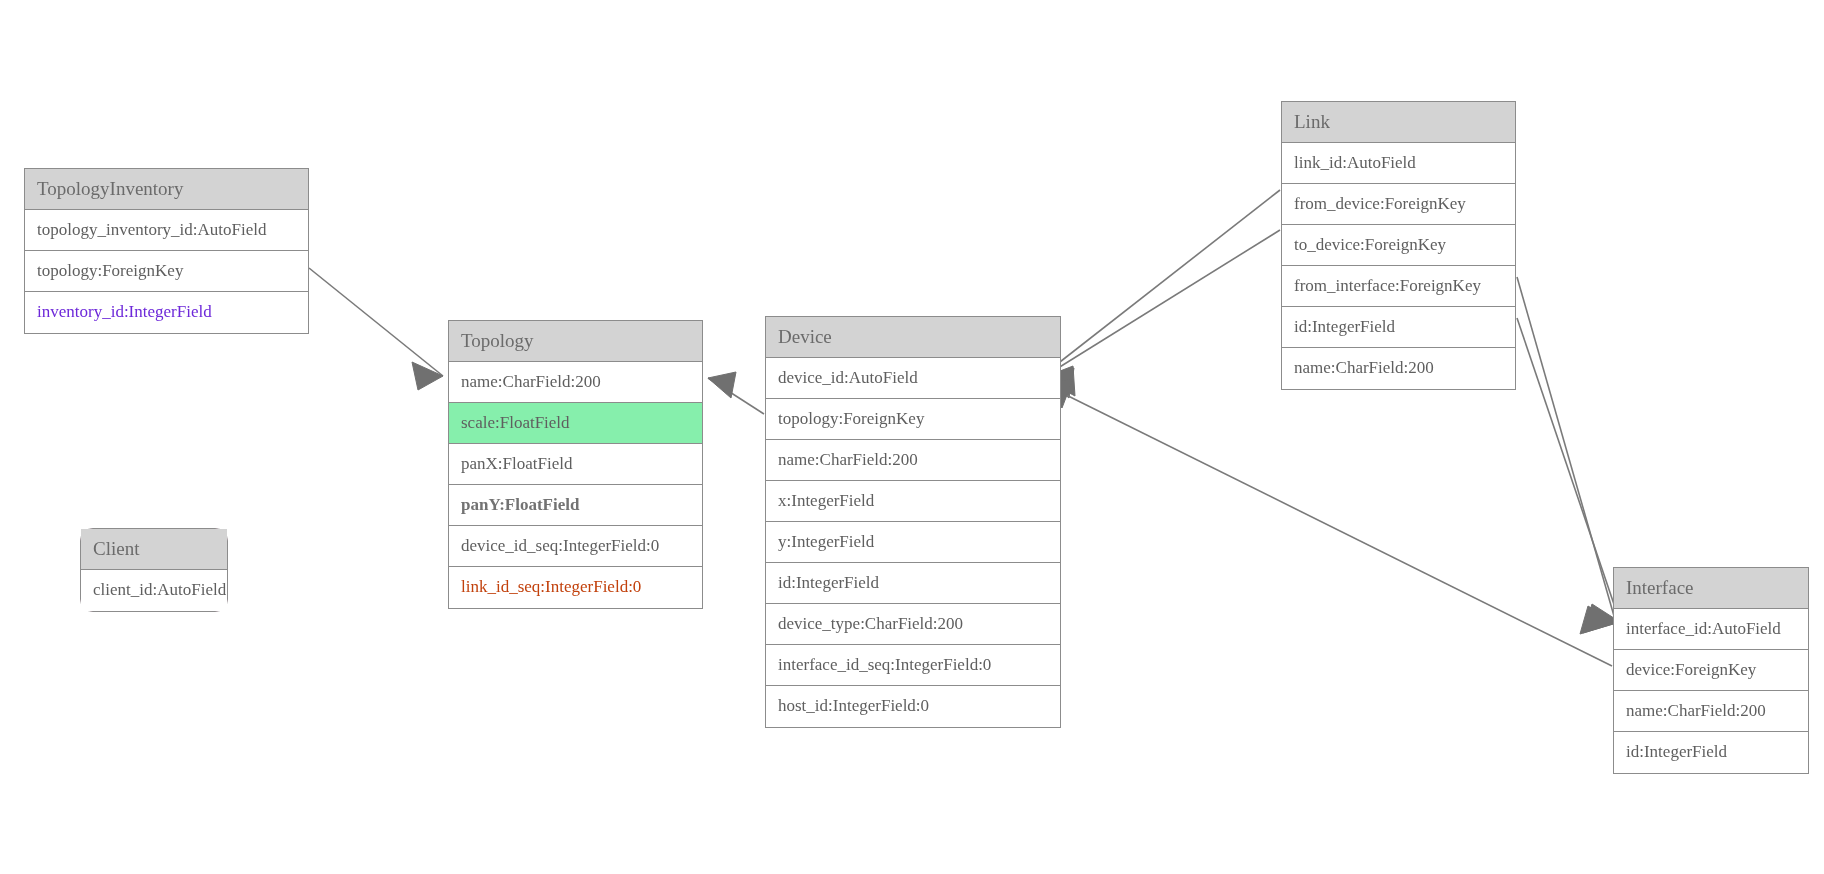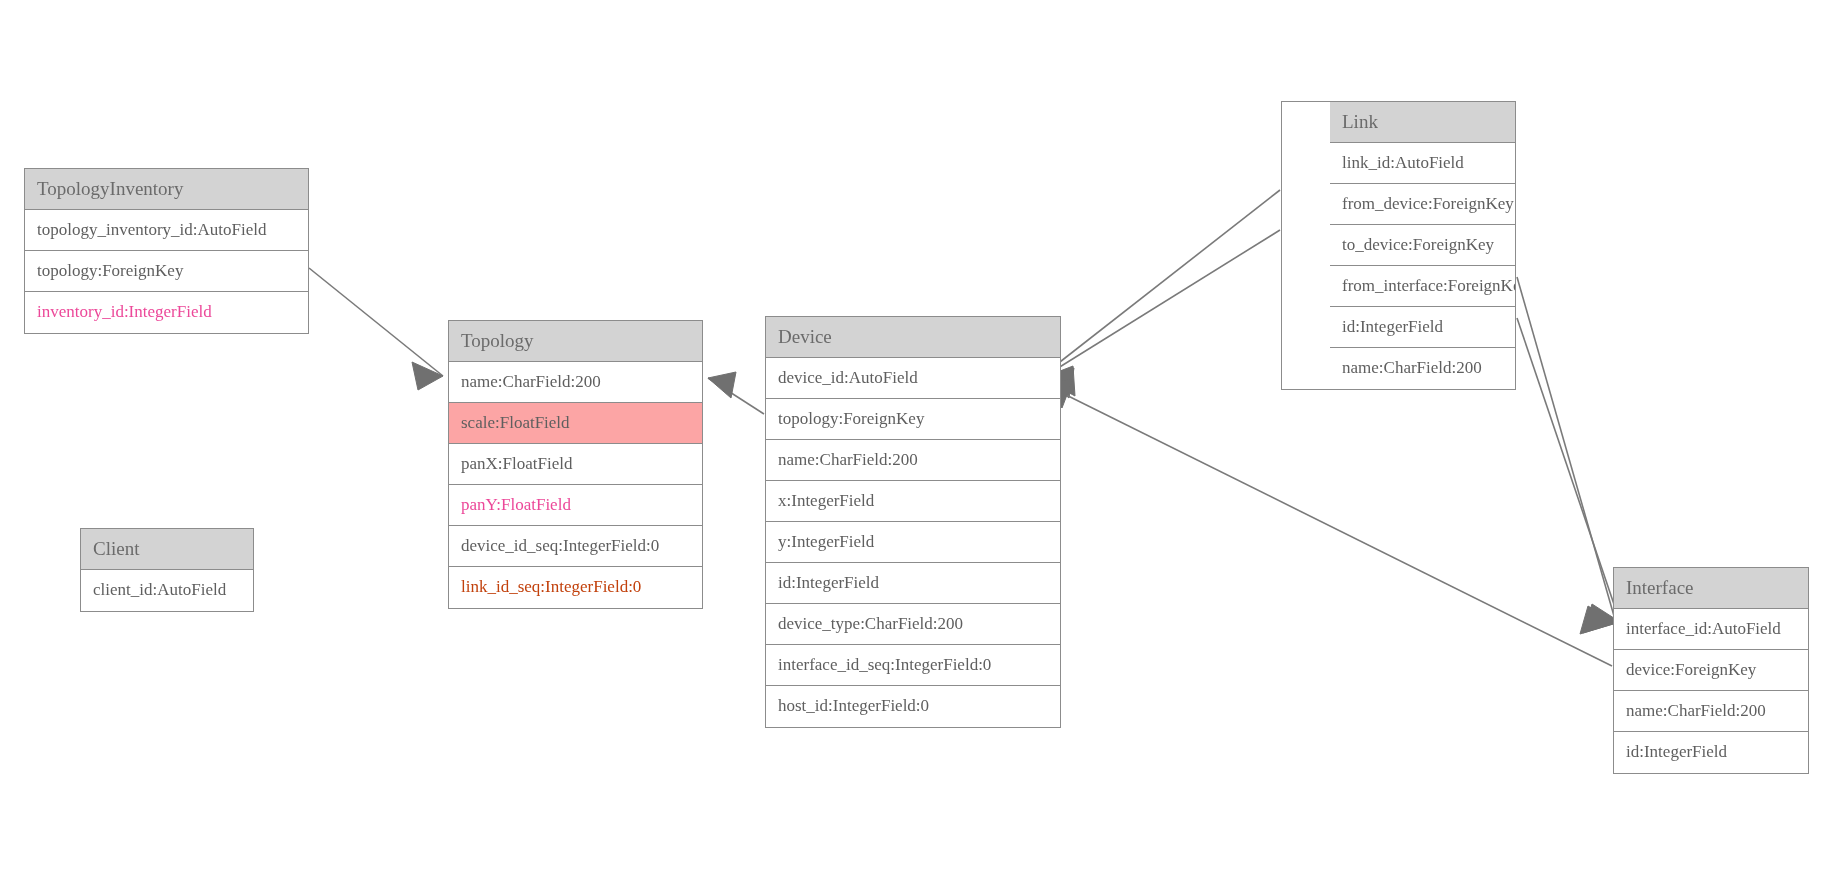--- a/index.html
+++ b/index.html
@@ -98,69 +98,69 @@
         <path d="M 1620,622 L 1592,604 L 1583,633 Z" fill="#707070" stroke="#707070" stroke-width="1"></path>
       </g>
     </svg>
 
   <div id="entity-layer">
       <div class="entity" style="left: 24px; top: 168px; width: 285px; border-color: rgb(140, 140, 140); background: rgb(255, 255, 255);">
         <div class="entity-header" style="background: rgb(211, 211, 211); color: rgb(107, 107, 107); border-bottom-color: rgb(140, 140, 140);">TopologyInventory</div>
         <div class="entity-rows">
           <div class="entity-row" style="color: rgb(95, 95, 95); border-bottom-color: rgb(140, 140, 140); background: rgb(255, 255, 255);">topology_inventory_id:AutoField</div>
           <div class="entity-row" style="color: rgb(95, 95, 95); border-bottom-color: rgb(140, 140, 140); background: rgb(255, 255, 255);">topology:ForeignKey</div>
-          <div class="entity-row" style="color: #ec4899; border-bottom-color: rgb(140, 140, 140); background: rgb(255, 255, 255);">inventory_id:IntegerField</div>
+          <div class="entity-row" style="color: #6d28d9; border-bottom-color: rgb(140, 140, 140); background: rgb(255, 255, 255);">inventory_id:IntegerField</div>
         </div>
       </div>
       <div class="entity" style="left: 448px; top: 320px; width: 255px; border-color: rgb(140, 140, 140); background: rgb(255, 255, 255);">
         <div class="entity-header" style="background: rgb(211, 211, 211); color: rgb(107, 107, 107); border-bottom-color: rgb(140, 140, 140);">Topology</div>
         <div class="entity-rows">
           <div class="entity-row" style="color: rgb(95, 95, 95); border-bottom-color: rgb(140, 140, 140); background: rgb(255, 255, 255);">name:CharField:200</div>
-          <div class="entity-row" style="color: rgb(95, 95, 95); border-bottom-color: rgb(140, 140, 140); background: #fca5a5;">scale:FloatField</div>
+          <div class="entity-row" style="color: rgb(95, 95, 95); border-bottom-color: rgb(140, 140, 140); background: #86efac;">scale:FloatField</div>
           <div class="entity-row" style="color: rgb(95, 95, 95); border-bottom-color: rgb(140, 140, 140); background: rgb(255, 255, 255);">panX:FloatField</div>
-          <div class="entity-row" style="color: #ec4899; border-bottom-color: rgb(140, 140, 140); background: rgb(255, 255, 255);">panY:FloatField</div>
+          <div class="entity-row" style="color: #737373; border-bottom-color: rgb(140, 140, 140); background: rgb(255, 255, 255); font-weight: bold;">panY:FloatField</div>
           <div class="entity-row" style="color: rgb(95, 95, 95); border-bottom-color: rgb(140, 140, 140); background: rgb(255, 255, 255);">device_id_seq:IntegerField:0</div>
           <div class="entity-row" style="color: #c2410c; border-bottom-color: rgb(140, 140, 140); background: rgb(255, 255, 255);">link_id_seq:IntegerField:0</div>
         </div>
       </div>
       <div class="entity" style="left: 765px; top: 316px; width: 296px; border-color: rgb(140, 140, 140); background: rgb(255, 255, 255);">
         <div class="entity-header" style="background: rgb(211, 211, 211); color: rgb(107, 107, 107); border-bottom-color: rgb(140, 140, 140);">Device</div>
         <div class="entity-rows">
           <div class="entity-row" style="color: rgb(95, 95, 95); border-bottom-color: rgb(140, 140, 140); background: rgb(255, 255, 255);">device_id:AutoField</div>
           <div class="entity-row" style="color: rgb(95, 95, 95); border-bottom-color: rgb(140, 140, 140); background: rgb(255, 255, 255);">topology:ForeignKey</div>
           <div class="entity-row" style="color: rgb(95, 95, 95); border-bottom-color: rgb(140, 140, 140); background: rgb(255, 255, 255);">name:CharField:200</div>
           <div class="entity-row" style="color: rgb(95, 95, 95); border-bottom-color: rgb(140, 140, 140); background: rgb(255, 255, 255);">x:IntegerField</div>
           <div class="entity-row" style="color: rgb(95, 95, 95); border-bottom-color: rgb(140, 140, 140); background: rgb(255, 255, 255);">y:IntegerField</div>
           <div class="entity-row" style="color: rgb(95, 95, 95); border-bottom-color: rgb(140, 140, 140); background: rgb(255, 255, 255);">id:IntegerField</div>
           <div class="entity-row" style="color: rgb(95, 95, 95); border-bottom-color: rgb(140, 140, 140); background: rgb(255, 255, 255);">device_type:CharField:200</div>
           <div class="entity-row" style="color: rgb(95, 95, 95); border-bottom-color: rgb(140, 140, 140); background: rgb(255, 255, 255);">interface_id_seq:IntegerField:0</div>
           <div class="entity-row" style="color: rgb(95, 95, 95); border-bottom-color: rgb(140, 140, 140); background: rgb(255, 255, 255);">host_id:IntegerField:0</div>
         </div>
       </div>
-      <div class="entity" style="left: 1281px; top: 101px; width: 235px; border-color: rgb(140, 140, 140); background: rgb(255, 255, 255); padding-left: 48px;">
+      <div class="entity" style="left: 1281px; top: 101px; width: 235px; border-color: rgb(140, 140, 140); background: rgb(255, 255, 255);">
         <div class="entity-header" style="background: rgb(211, 211, 211); color: rgb(107, 107, 107); border-bottom-color: rgb(140, 140, 140);">Link</div>
         <div class="entity-rows">
           <div class="entity-row" style="color: rgb(95, 95, 95); border-bottom-color: rgb(140, 140, 140); background: rgb(255, 255, 255);">link_id:AutoField</div>
           <div class="entity-row" style="color: rgb(95, 95, 95); border-bottom-color: rgb(140, 140, 140); background: rgb(255, 255, 255);">from_device:ForeignKey</div>
           <div class="entity-row" style="color: rgb(95, 95, 95); border-bottom-color: rgb(140, 140, 140); background: rgb(255, 255, 255);">to_device:ForeignKey</div>
           <div class="entity-row" style="color: rgb(95, 95, 95); border-bottom-color: rgb(140, 140, 140); background: rgb(255, 255, 255);">from_interface:ForeignKey</div>
           <div class="entity-row" style="color: rgb(95, 95, 95); border-bottom-color: rgb(140, 140, 140); background: rgb(255, 255, 255);">id:IntegerField</div>
           <div class="entity-row" style="color: rgb(95, 95, 95); border-bottom-color: rgb(140, 140, 140); background: rgb(255, 255, 255);">name:CharField:200</div>
         </div>
       </div>
       <div class="entity" style="left: 1613px; top: 567px; width: 196px; border-color: rgb(140, 140, 140); background: rgb(255, 255, 255);">
         <div class="entity-header" style="background: rgb(211, 211, 211); color: rgb(107, 107, 107); border-bottom-color: rgb(140, 140, 140);">Interface</div>
         <div class="entity-rows">
           <div class="entity-row" style="color: rgb(95, 95, 95); border-bottom-color: rgb(140, 140, 140); background: rgb(255, 255, 255);">interface_id:AutoField</div>
           <div class="entity-row" style="color: rgb(95, 95, 95); border-bottom-color: rgb(140, 140, 140); background: rgb(255, 255, 255);">device:ForeignKey</div>
           <div class="entity-row" style="color: rgb(95, 95, 95); border-bottom-color: rgb(140, 140, 140); background: rgb(255, 255, 255);">name:CharField:200</div>
           <div class="entity-row" style="color: rgb(95, 95, 95); border-bottom-color: rgb(140, 140, 140); background: rgb(255, 255, 255);">id:IntegerField</div>
         </div>
       </div>
-      <div class="entity" style="left: 80px; top: 528px; width: 174px; border-color: rgb(140, 140, 140); background: #f9a8d4;">
+      <div class="entity" style="left: 80px; top: 528px; width: 148px; border-color: rgb(140, 140, 140); background: #f9a8d4; border-radius: 13px;">
         <div class="entity-header" style="background: rgb(211, 211, 211); color: rgb(107, 107, 107); border-bottom-color: rgb(140, 140, 140);">Client</div>
         <div class="entity-rows">
           <div class="entity-row" style="color: rgb(95, 95, 95); border-bottom-color: rgb(140, 140, 140); background: rgb(255, 255, 255);">client_id:AutoField</div>
         </div>
       </div>
     </div>
 
 </div>
 
 </body></html>

